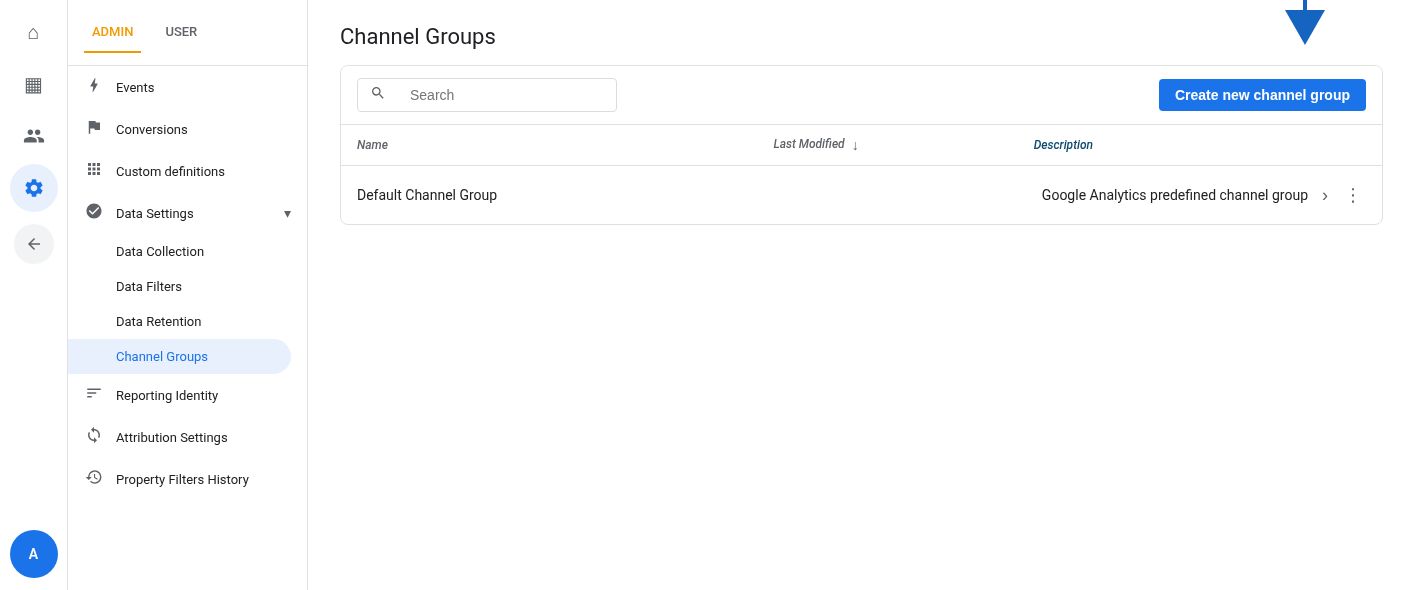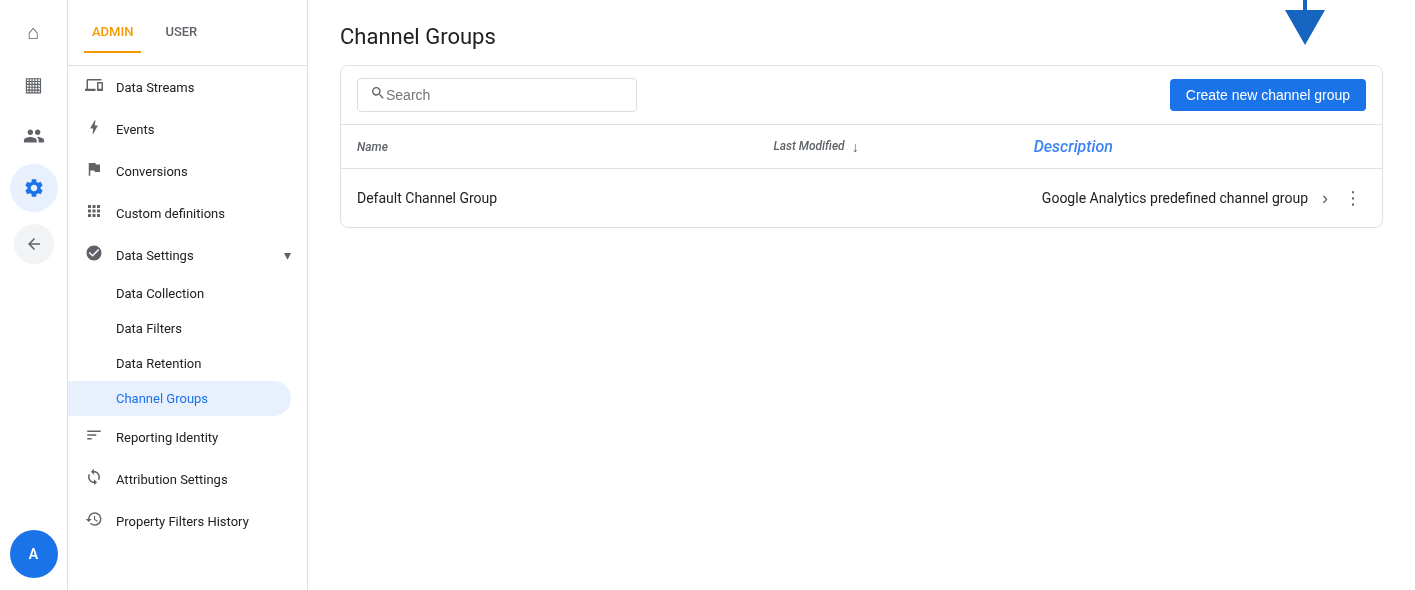--- a/index.html
+++ b/index.html
@@ -153,41 +153,41 @@
       background: #fff;
       border-bottom: 1px solid #e0e0e0;
     }
 
     .search-box {
       display: flex;
       align-items: center;
       border: 1px solid #dadce0;
       border-radius: 4px;
       padding: 6px 12px;
-      gap: 0;
-      width: 280px;
+      gap: 24px;
+      width: 260px;
     }
     .search-box input {
       border: none;
       outline: none;
       font-size: 14px;
       color: #202124;
       width: 100%;
       background: transparent;
     }
     .search-icon { color: #5f6368; font-size: 16px; }
 
     .create-btn {
       background: #1a73e8;
       color: #fff;
       border: none;
       border-radius: 4px;
       padding: 8px 16px;
       font-size: 14px;
-      font-weight: 400;
+      font-weight: 700;
       cursor: pointer;
       white-space: nowrap;
     }
 
     table {
       width: 100%;
       border-collapse: collapse;
     }
     thead tr {
       background: #fff;
@@ -263,28 +263,20 @@
 
 <div class="main-wrap">
 
   <div class="sidebar">
 
     <div class="top-tabs">
       <div class="top-tab active">ADMIN</div>
       <div class="top-tab">USER</div>
     </div>
 
-    <div class="nav-item">
-      <span class="nav-icon">
-        <svg width="18" height="18" viewBox="0 0 24 24" fill="#5f6368">
-            <path d="M4 6h18V4H4c-1.1 0-2 .9-2 2v11H0v3h14v-3H4V6zm19 2h-6c-.55 0-1 .45-1 1v10c0 .55.45 1 1 1h6c.55 0 1-.45 1-1V9c0-.55-.45-1-1-1zm-1 9h-4v-7h4v7z"></path>
-          </svg>
-      </span>
-      <span>Data Streams</span>
-    </div>
 
     <div class="nav-item">
       <span class="nav-icon">
         <svg width="18" height="18" viewBox="0 0 24 24" fill="#5f6368">
             <path d="M11 21h-1l1-7H7.5c-.58 0-.57-.32-.38-.66.19-.34.05-.08.07-.12C8.48 10.94 10.42 7.54 13 3h1l-1 7h3.5c.49 0 .56.33.47.51l-.07.15C12.96 17.55 11 21 11 21z"></path>
           </svg>
       </span>
       <span>Events</span>
     </div>
 
@@ -388,21 +380,21 @@
       </div>
 
       <table>
         <thead>
           <tr>
             <td style="padding:12px 16px;font-size:12px;font-weight:500;color:#5f6368;border-bottom:1px solid #e0e0e0;width:40%">Name</td>
             <td style="padding:12px 16px;font-size:12px;font-weight:500;color:#5f6368;border-bottom:1px solid #e0e0e0;width:25%">
               <span>Last Modified</span>
               <span style="font-size:14px;vertical-align:middle;margin-left:4px;">↓</span>
             </td>
-            <td style="padding:12px 16px;font-size:16px;font-weight:500;color:#3b82f6;border-bottom:1px solid #e0e0e0;">Description</td>
+            <td style="padding:12px 16px;font-size:12px;font-weight:500;color:#0c4a6e;border-bottom:1px solid #e0e0e0;">Description</td>
           </tr>
         </thead>
         <tbody>
           <tr>
             <td>Default Channel Group</td>
             <td></td>
             <td>
               <div style="display:flex;align-items:center;justify-content:flex-end;gap:10px;">
                 <span>Google Analytics predefined channel group</span>
                 <div class="row-actions">

